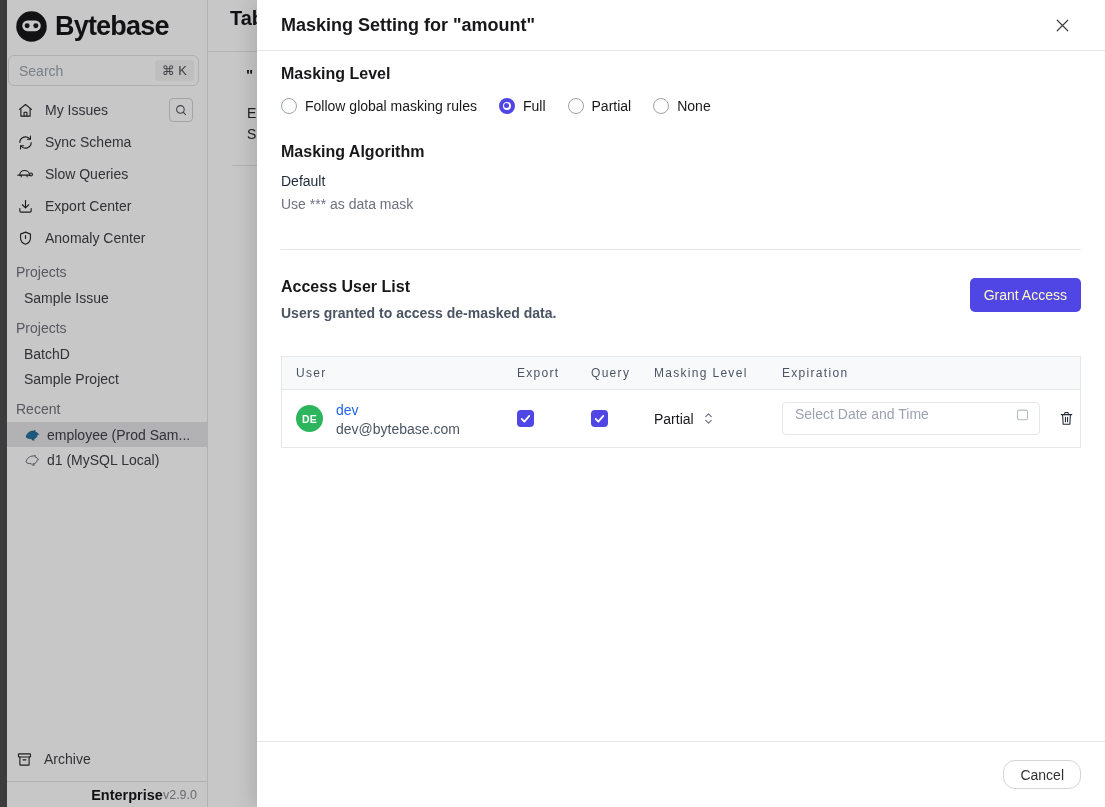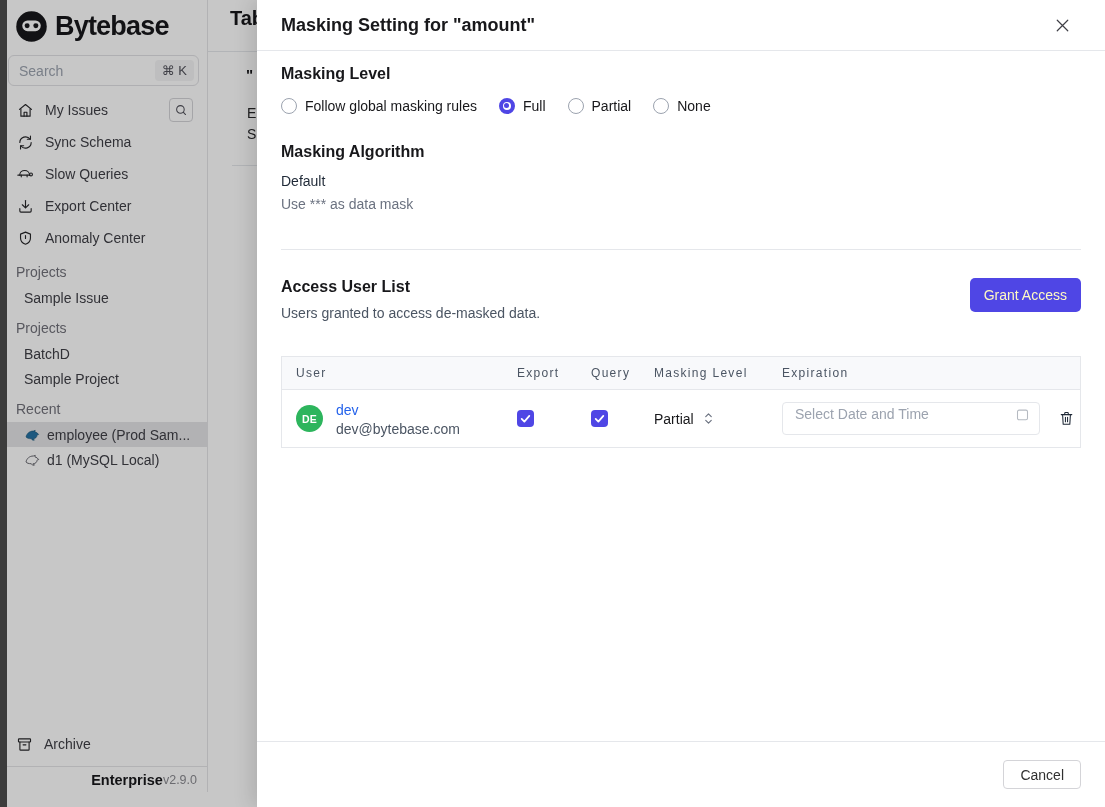--- a/index.html
+++ b/index.html
@@ -6,21 +6,21 @@
   html,body { width:1105px; height:807px; }
   body {
     font-family: "Liberation Sans", sans-serif;
     position: relative; overflow: hidden; background:#fff;
     color:#18181b;
   }
   svg { display:block; }
 
   
   .sidebar {
-    position:absolute; left:0; top:0; bottom:15px; width:208px;
+    position:absolute; left:0; top:0; bottom:0; width:208px;
     background:#fff; border-right:1px solid #e4e4e7; z-index:1;
     font-size:14px; color:#3f3f46;
   }
   .logo { display:flex; align-items:center; gap:5px; padding:8px 10px 6px 13px; cursor:pointer; }
   .logo-text { font-size:27px; font-weight:800; color:#18181b; letter-spacing:-0.8px; }
   .searchbox {
     margin:4px 8px 8px; height:31px; border:1px solid #e0e0e4; border-radius:6px;
     display:flex; align-items:center; justify-content:space-between;
     padding:0 4px 0 10px; color:#9ca3af; background:#fff; cursor:text;
   }
@@ -68,21 +68,21 @@
   .radios { display:flex; align-items:center; gap:22px; margin-top:15px; }
   .radio { display:flex; align-items:center; gap:8px; font-size:14px; color:#18181b; cursor:pointer; }
   .rb { width:16px; height:16px; border:1px solid #9ca3af; border-radius:50%; background:#fff; flex:none; }
   .radio.sel .rb { border:4.5px solid var(--accent,#4f46e5); }
   .radio.sel .rb::after { content:''; display:block; width:5px; height:5px; margin:1px 0 0 1px; border-radius:50%; background:var(--accent,#4f46e5); }
   .algo-head { margin-top:29px; }
   .algo-name { margin-top:12px; font-size:14px; color:#1f2937; }
   .algo-desc { margin-top:7px; font-size:14px; color:#6b7280; }
   .hr { border:none; border-top:1px solid #e5e7eb; margin-top:37px; }
   .section-row { display:flex; justify-content:space-between; align-items:flex-start; margin-top:28px; }
-  .section-desc { margin-top:9px; font-size:14px; color:#4b5563; }
+  .section-desc { margin-top:9px; font-size:14px; color:#4b5563;font-weight:bold; }
   .btn-primary {
     height:34px; padding:0 14px; border:none; border-radius:5px; cursor:pointer;
     background:var(--accent,#4f46e5); color:#fef9c3; font-size:14px; font-family:inherit;
   }
   .utable { margin-top:35px; border:1px solid #e5e7eb; }
   .thead, .trow { display:grid; grid-template-columns:221px 74px 63px 128px 1fr; align-items:center; }
   .thead {
     height:33px; background:#f8f9fb; border-bottom:1px solid #e5e7eb;
     font-size:12px; letter-spacing:1.3px; color:#4b5563; font-weight:500;
   }
@@ -106,21 +106,21 @@
     width:258px; height:33px; border:1px solid #e5e7eb; border-radius:4px; background:#fff;
     display:flex; align-items:center; justify-content:space-between; padding:0 9px 9px 12px; cursor:text;
   }
   .dateinput .ph { color:#9ca3af; font-size:14px; }
   .trash-btn { background:none; border:none; margin-left:16px; cursor:pointer; padding:2px; }
   .modal-footer {
     position:absolute; bottom:0; left:0; right:0; height:66px; background:#fff;
     border-top:1px solid #e5e7eb; display:flex; justify-content:flex-end; align-items:center; padding-right:24px;
   }
   .btn-secondary {
-    height:29px; padding:0 16px; border:1px solid #d4d4d8; border-radius:4px; background:#fff;
+    height:29px; padding:0 16px; border:1px solid #d4d4d8; border-radius:12px; background:#fff;
     color:#303030; font-size:14px; cursor:pointer; font-family:inherit;
   }
 </style>
 </head>
 <body>
 
 <aside class="sidebar">
   <div class="logo">
     <span>
       <svg width="37" height="37" viewBox="0 0 40 40">

